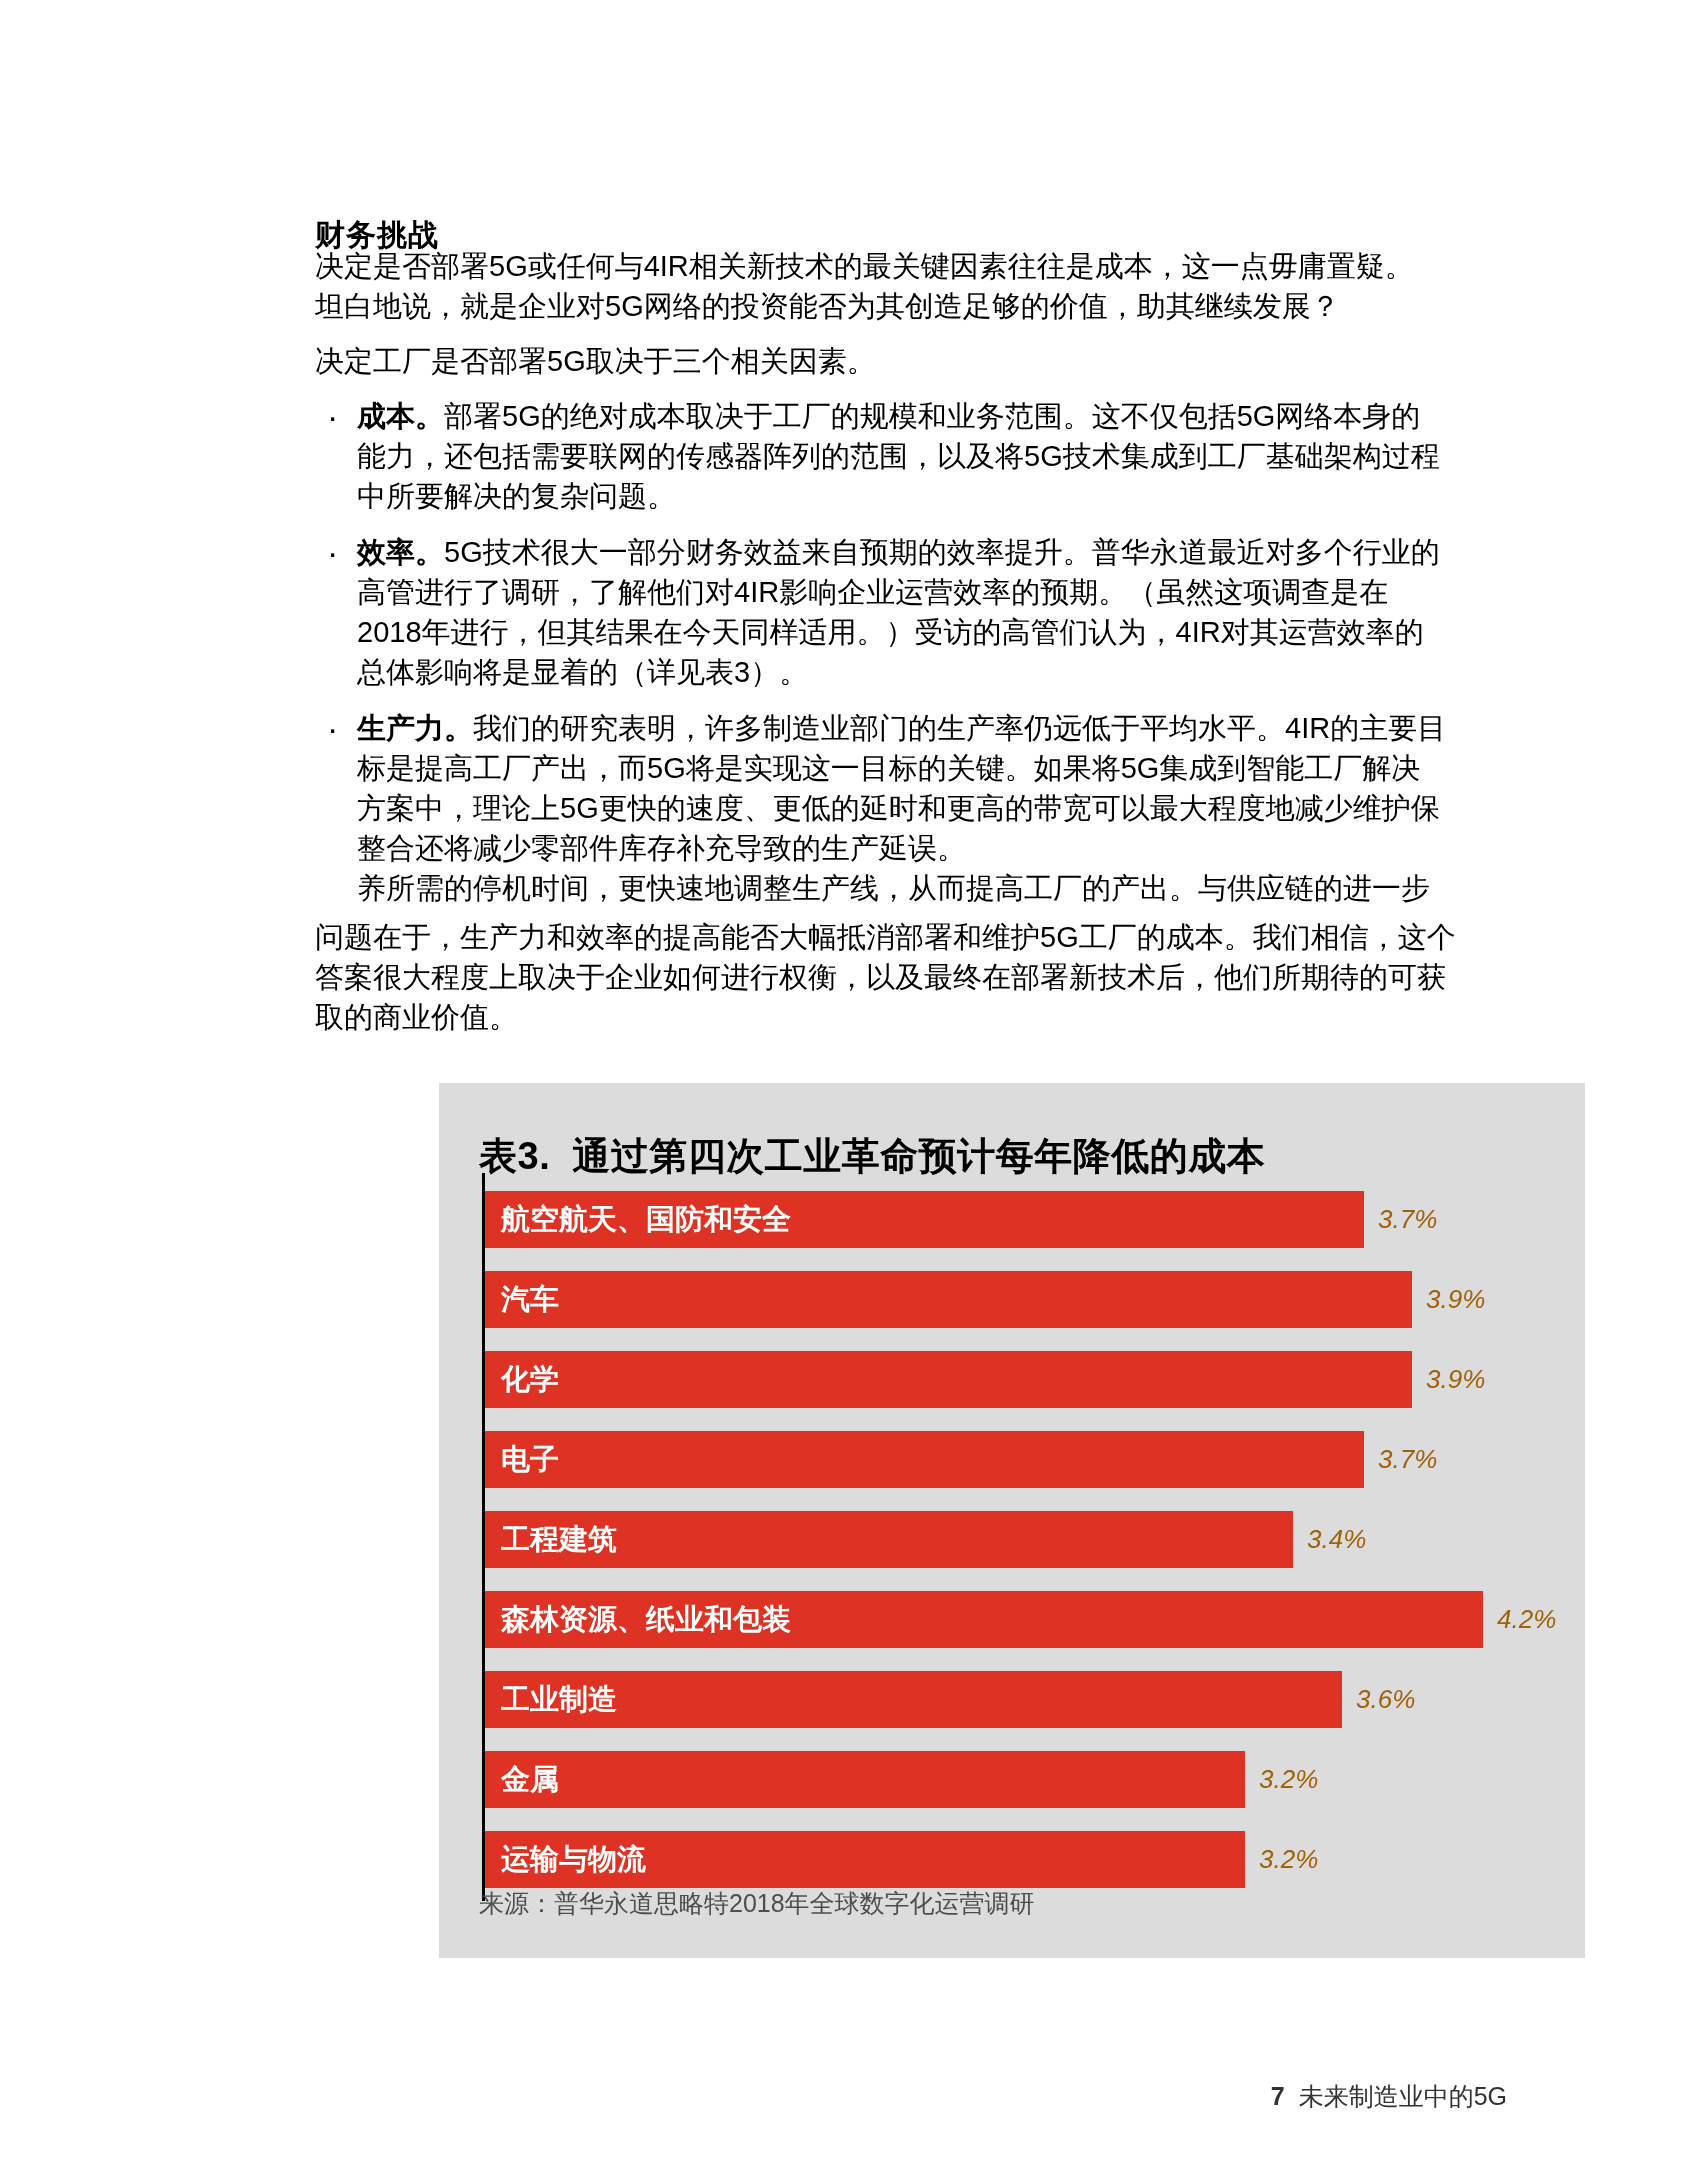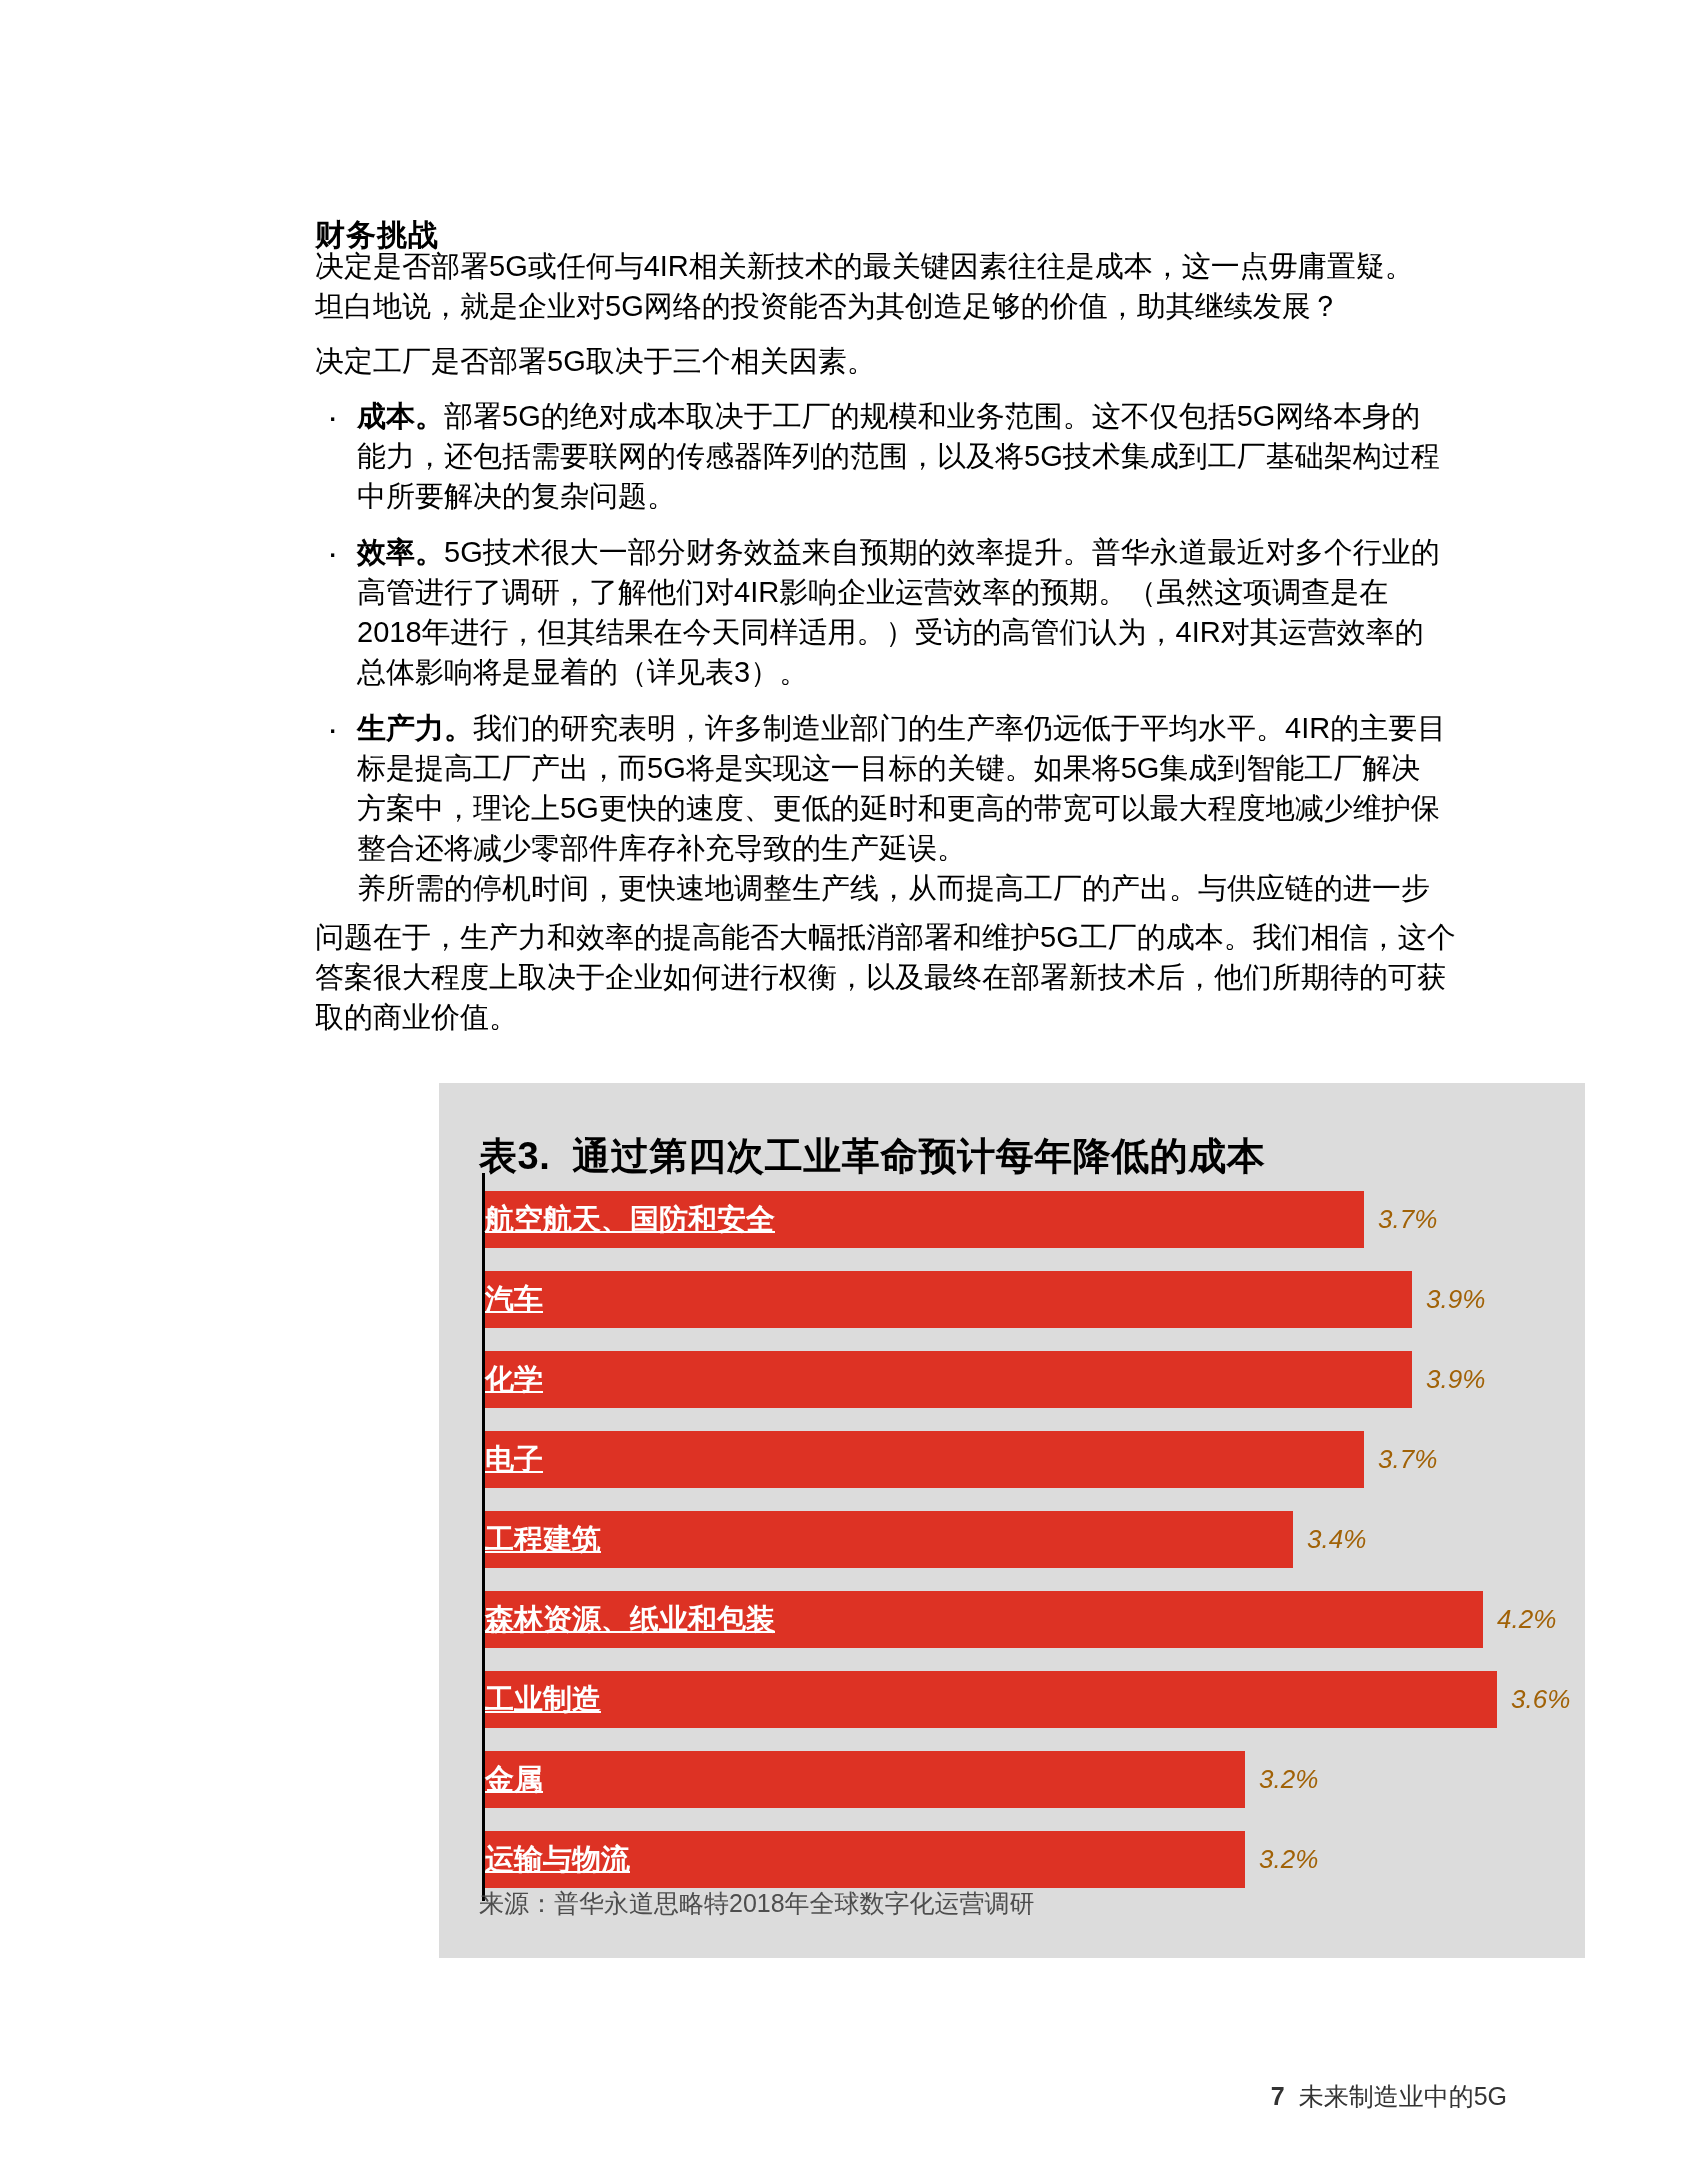--- a/index.html
+++ b/index.html
@@ -52,21 +52,21 @@
     height: 57px; margin-bottom: 23px;
     display: flex; align-items: center;
   }
   .bar {
     height: 57px; background: #DD3224;
     display: flex; align-items: center;
     flex: 0 0 auto;
   }
   .bar-label {
     color: #ffffff; font-weight: bold; font-size: 29px;
-    white-space: pre; text-decoration: underline;
+    padding-left: 16px; white-space: pre;
   }
   .bar-value {
     margin-left: 14px; font-size: 26px; color: #a16207; white-space: pre; font-style: italic;
   }
   .chart-source {
     position: absolute; left: 40px; top: 804px;
     font-size: 25px; color: #4D4D4D; white-space: pre;
   }
 
   
@@ -156,21 +156,21 @@
           </div>
           <span class="bar-value">3.4%</span>
         </div>
         <div class="bar-row">
           <div class="bar" style="width: 998px; background: rgb(221, 50, 36);">
             <span class="bar-label">森林资源、纸业和包装</span>
           </div>
           <span class="bar-value">4.2%</span>
         </div>
         <div class="bar-row">
-          <div class="bar" style="width: 1012px; background: rgb(221, 50, 36);">
+          <div class="bar" style="width: 857px; background: rgb(221, 50, 36);">
             <span class="bar-label">工业制造</span>
           </div>
           <span class="bar-value">3.6%</span>
         </div>
         <div class="bar-row">
           <div class="bar" style="width: 760px; background: rgb(221, 50, 36);">
             <span class="bar-label">金属</span>
           </div>
           <span class="bar-value">3.2%</span>
         </div>

